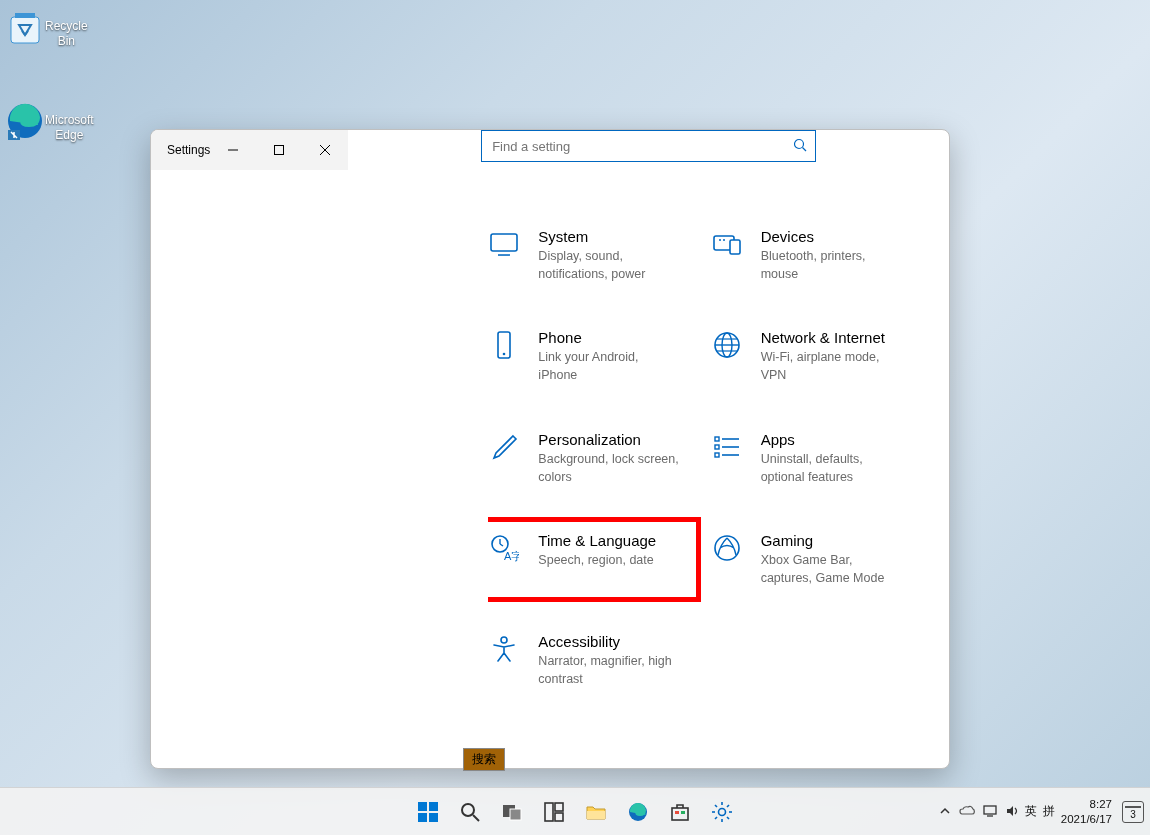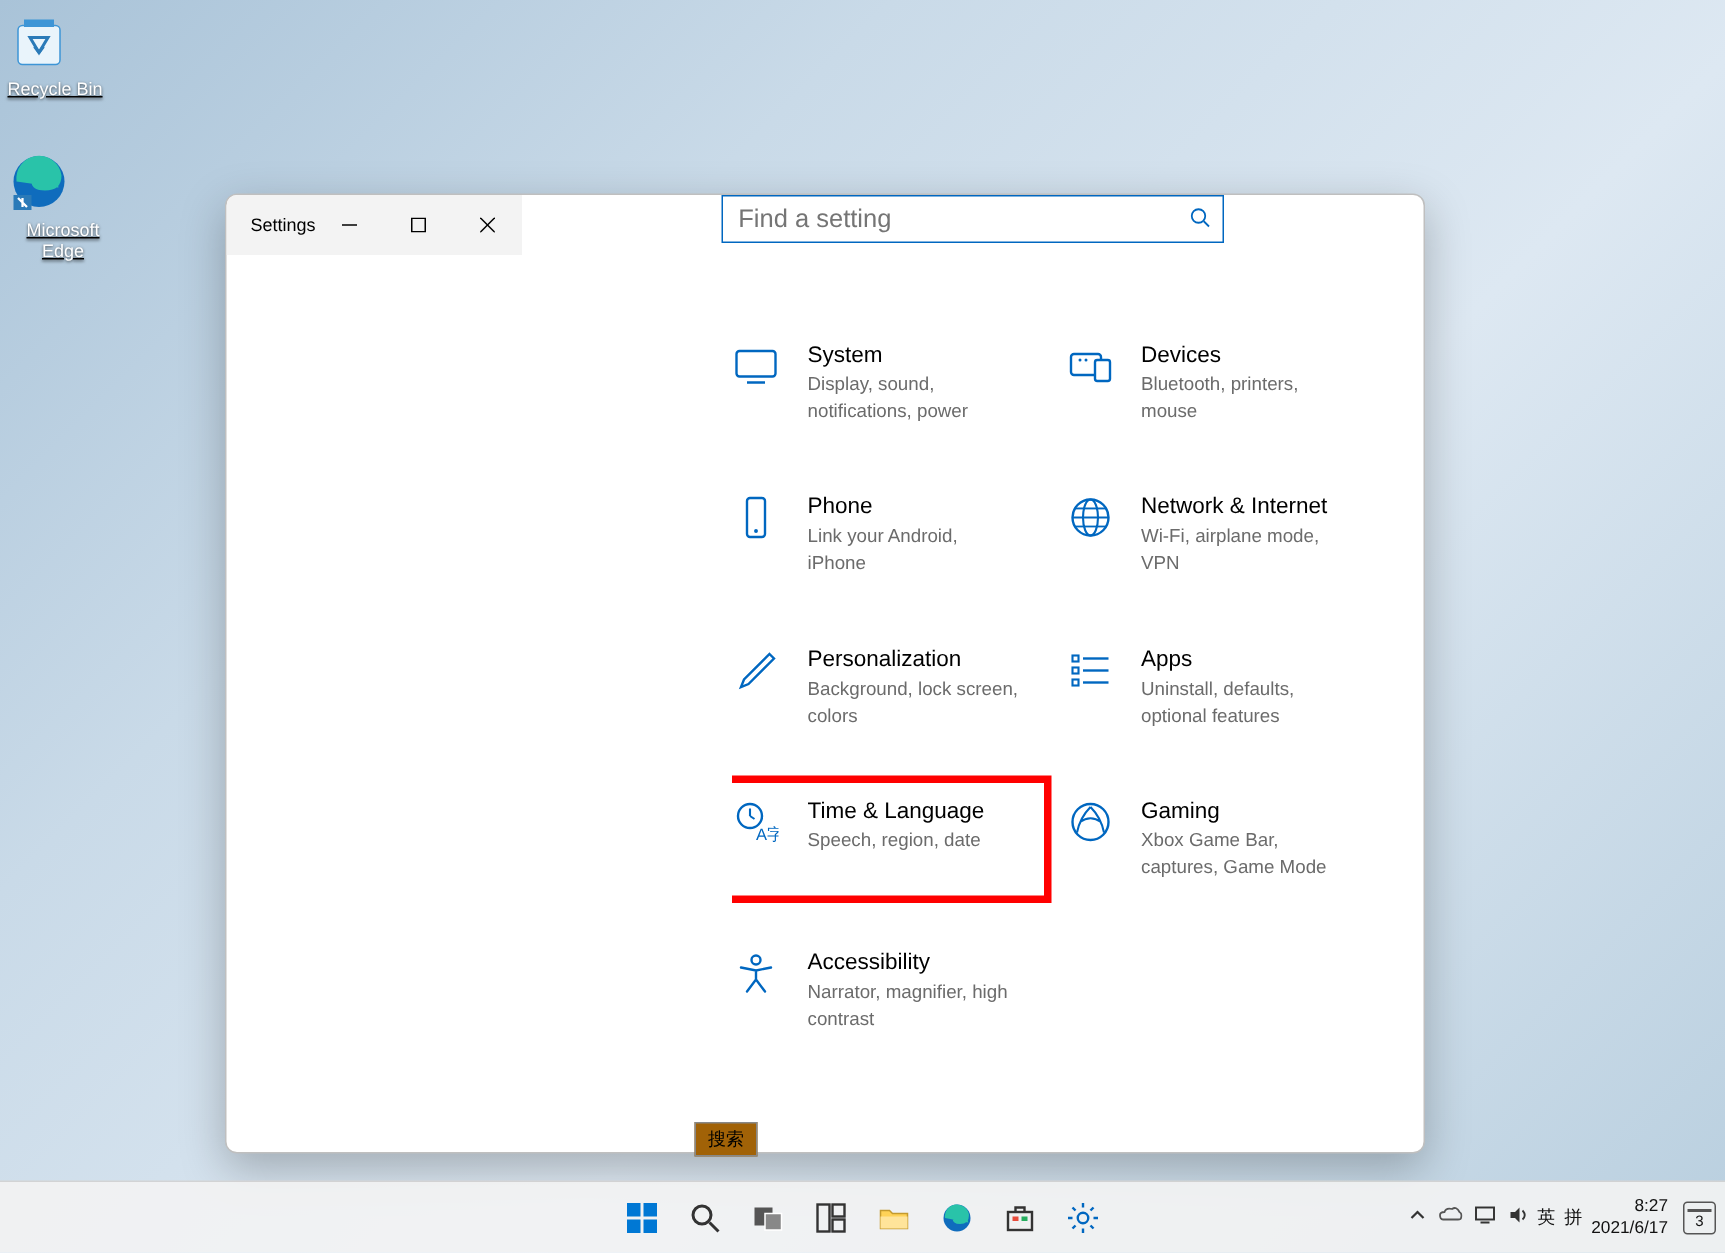--- a/index.html
+++ b/index.html
@@ -7,24 +7,22 @@
   body {
     background: linear-gradient(135deg, #a9c3d8 0%, #c9dae8 30%, #dde8f2 60%, #b9cfdf 100%);
     position: relative;
   }
 
   
   .desktop-icon {
     position: absolute;
     width: 74px;
     display: flex;
-    flex-direction: column;
-    align-items: flex-start;
+    align-items: flex-end;
     cursor: pointer;
-    text-decoration: underline;
   }
   .desktop-icon .glyph { width: 42px; height: 42px; display: flex; align-items: center; justify-content: center; }
   .desktop-icon .label { color: #fff; font-size: 12px; text-align: center; text-shadow: 0 1px 2px rgba(0,0,0,.7); margin-top: 4px; line-height: 1.2; }
 
   
   .window {
     position: absolute;
     left: 150px; top: 129px;
     width: 800px; height: 640px;
     background: #fff;
@@ -62,21 +60,21 @@
     border: 1px solid #0067c0;
     display: flex;
     align-items: center;
     padding: 0 8px 0 10px;
     font-size: 13px;
   }
   .search input {
     flex: 1;
     border: none;
     outline: none;
-    font-size: 17px;
+    font-size: 13px;
     color: #555;
     background: transparent;
   }
   .search .si { color: #0067c0; font-size: 13px; }
 
   .grid {
     position: absolute;
     left: 140px; right: 40px; top: 98px; bottom: 0;
     overflow-y: auto;
     padding-right: 6px;

